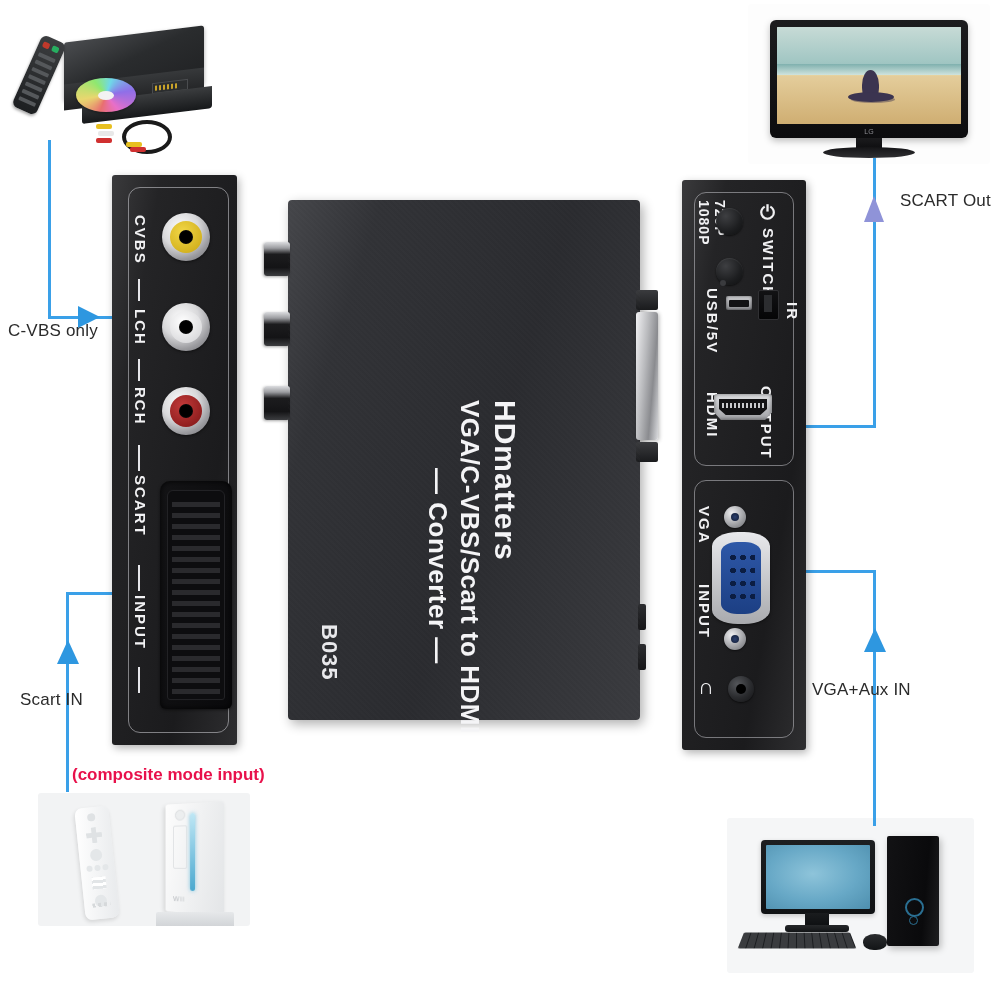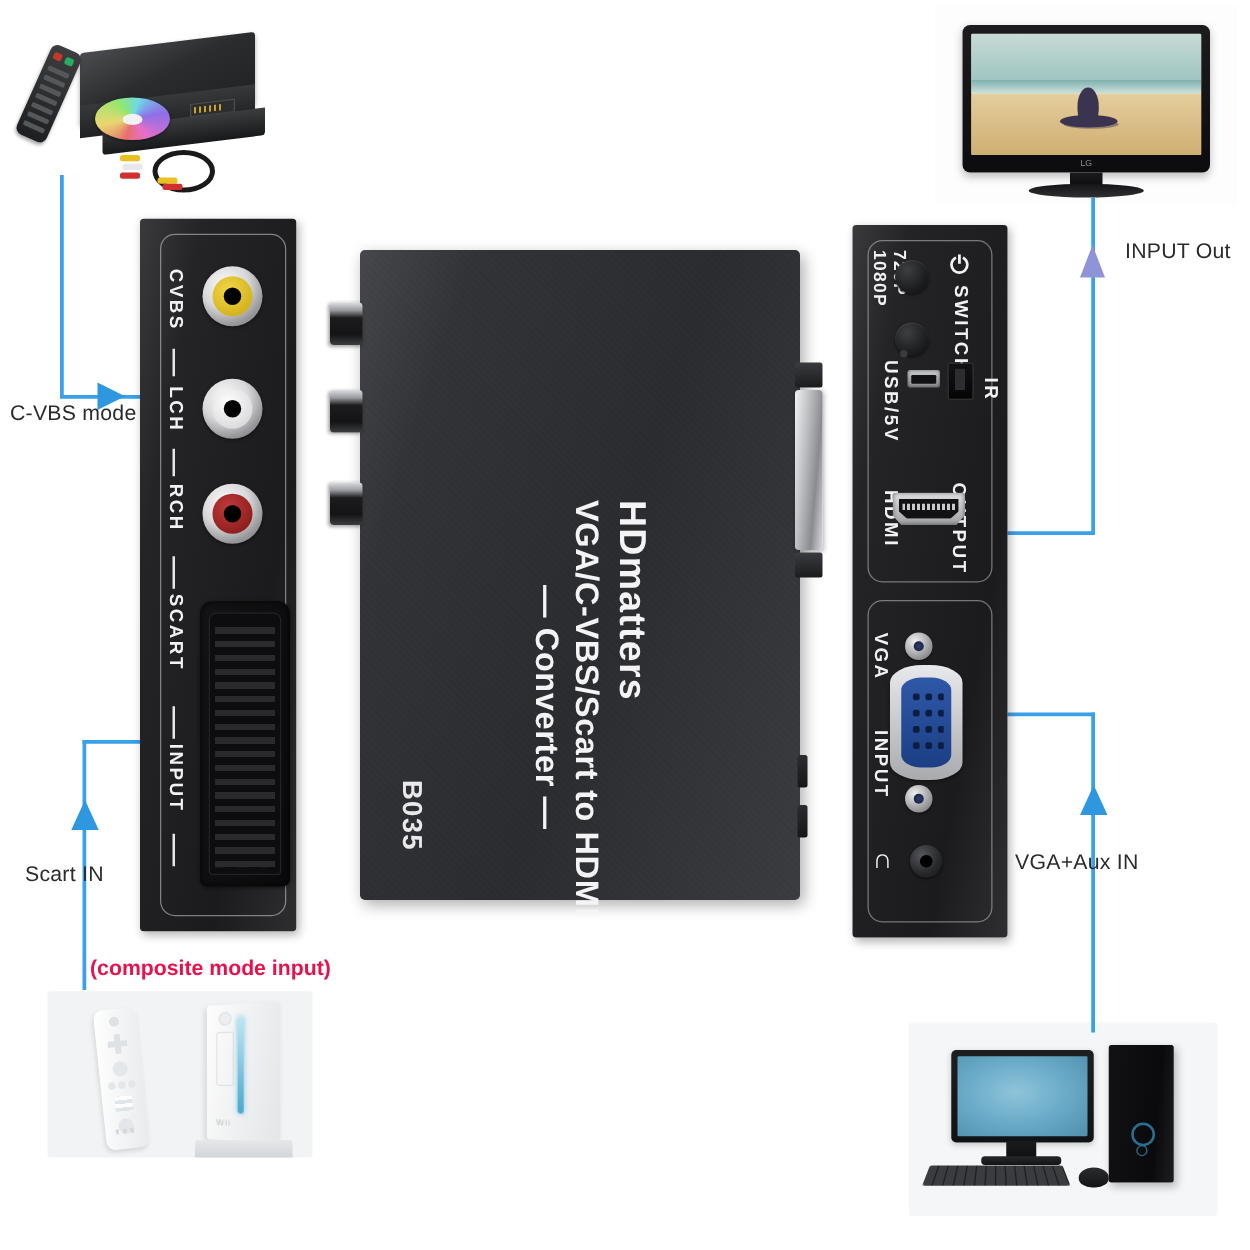--- a/index.html
+++ b/index.html
@@ -312,32 +312,32 @@
       <div class="pwr"></div>
       <div class="pwr2"></div>
     </div>
     <div class="pc-kbd"></div>
     <div class="pc-mouse"></div>
   </div>
 
   <div class="line-v" style="left:48px;top:140px;height:178px;"></div>
   <div class="line-h" style="left:48px;top:316px;width:66px;"></div>
   <div class="arr-right" style="left:78px;top:306px;"></div>
-  <div class="lbl" style="left:8px;top:321px;">C-VBS mode</div>
+  <div class="lbl" style="left:8px;top:321px;">C-VBS only</div>
 
   <div class="line-v" style="left:66px;top:592px;height:200px;"></div>
   <div class="line-h" style="left:66px;top:592px;width:62px;"></div>
   <div class="arr-up" style="left:57px;top:640px;"></div>
   <div class="lbl" style="left:20px;top:690px;">Scart IN</div>
   <div class="lbl-red" style="left:72px;top:765px;">(composite mode input)</div>
 
   <div class="line-h" style="left:806px;top:425px;width:70px;"></div>
   <div class="line-v" style="left:873px;top:158px;height:268px;"></div>
   <div class="arr-up-purple" style="left:864px;top:196px;"></div>
-  <div class="lbl" style="left:900px;top:191px;">INPUT Out</div>
+  <div class="lbl" style="left:900px;top:191px;">SCART Out</div>
 
   <div class="line-v" style="left:873px;top:570px;height:256px;"></div>
   <div class="line-h" style="left:806px;top:570px;width:70px;"></div>
   <div class="arr-up" style="left:864px;top:628px;"></div>
   <div class="lbl" style="left:812px;top:680px;">VGA+Aux IN</div>
 
   <div id="left-panel">
     <div class="outline"></div>
 
     <div class="vtext" style="left:20px;top:40px;">CVBS</div>

